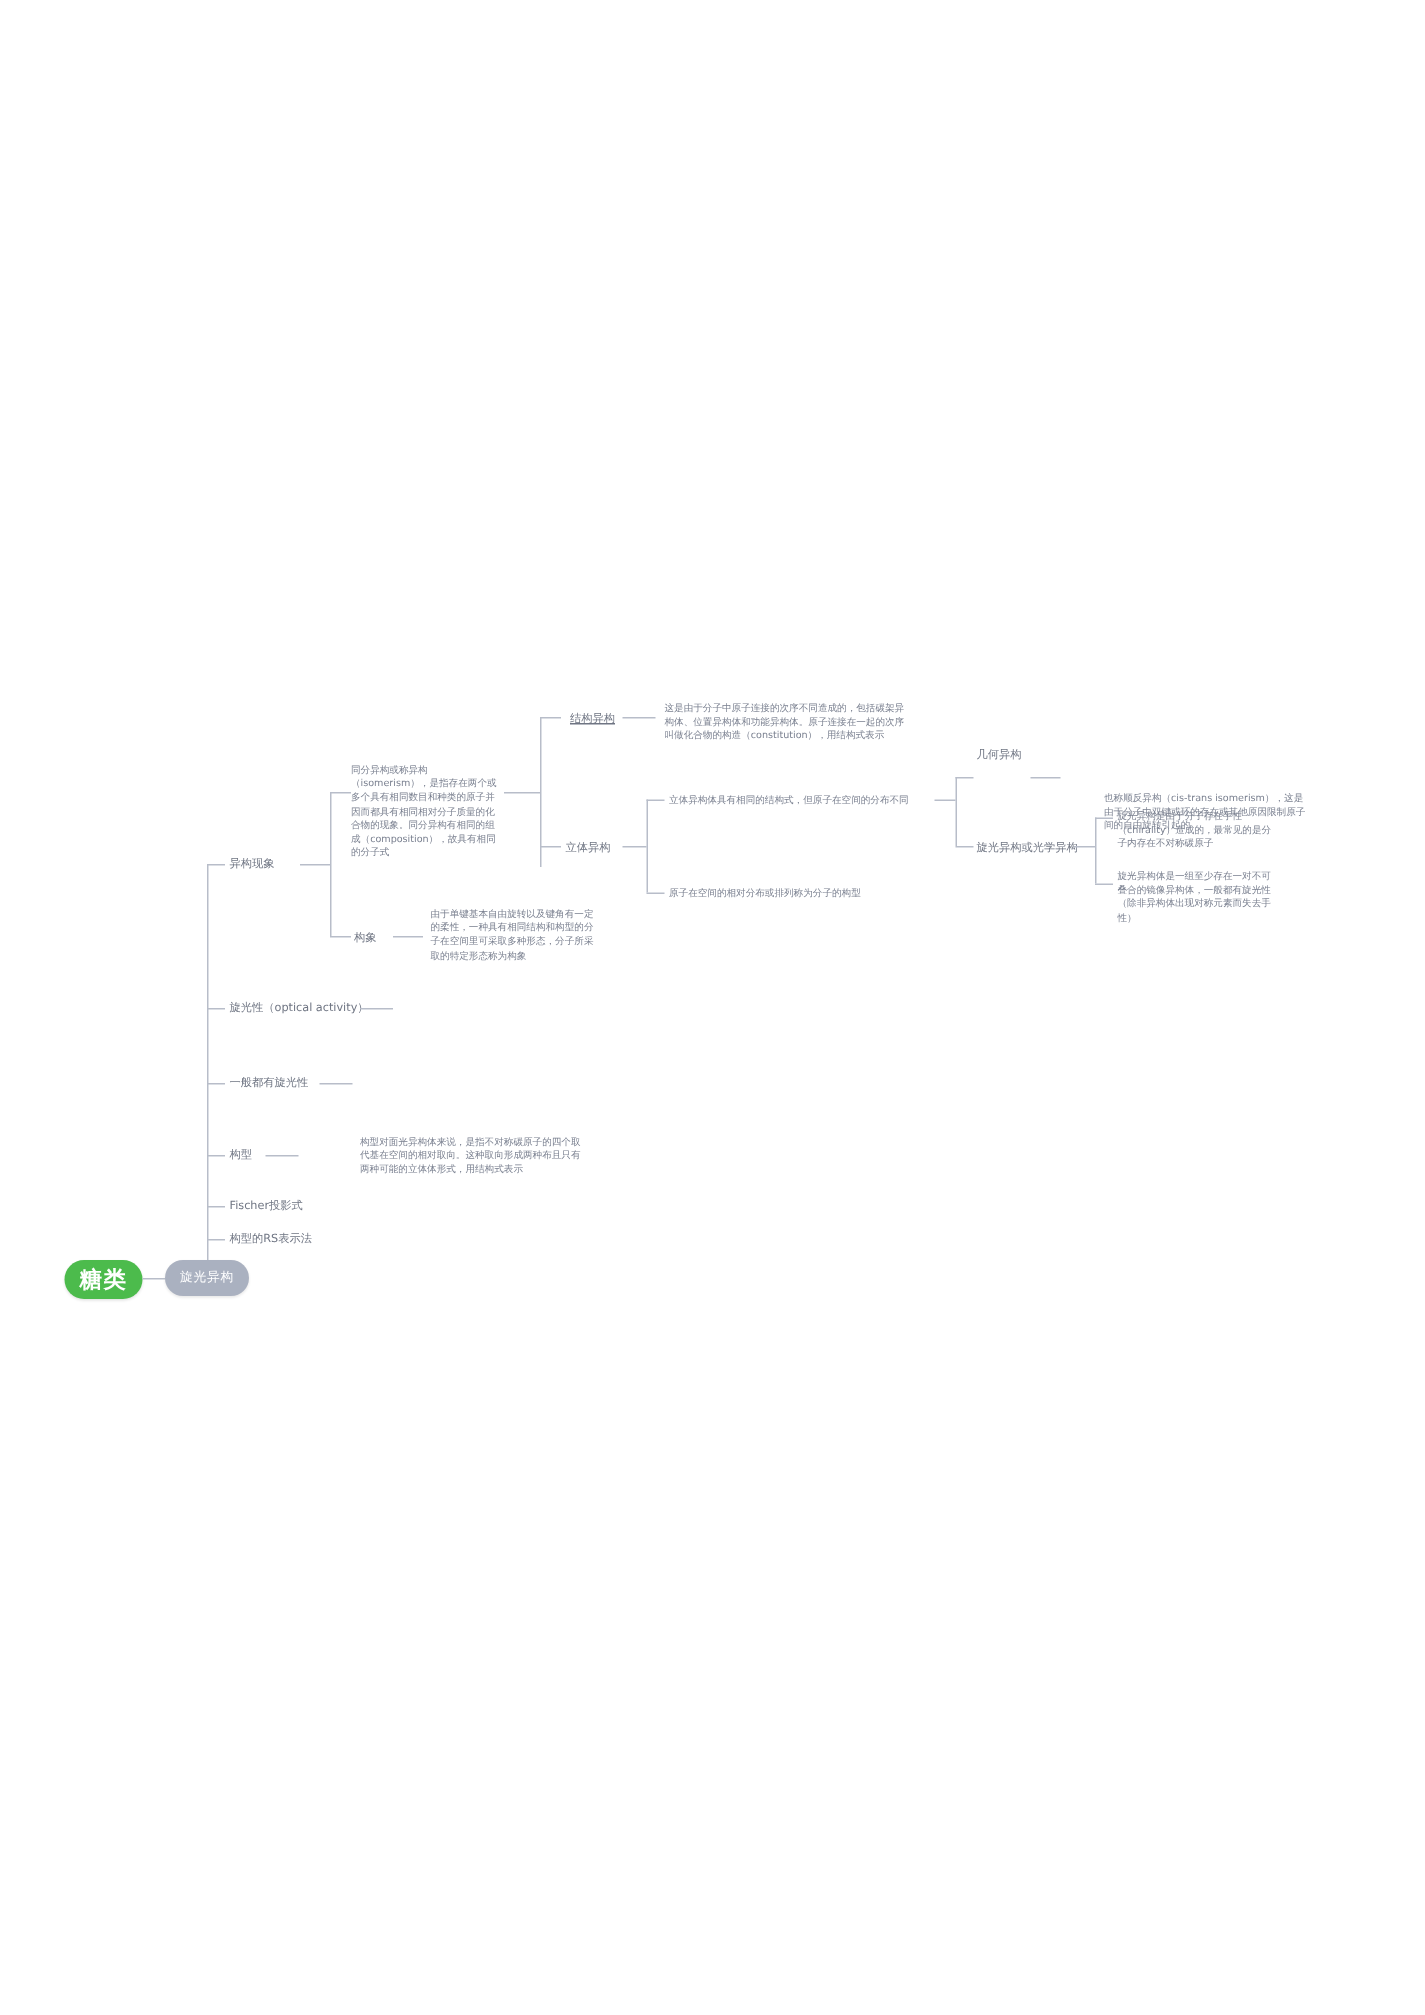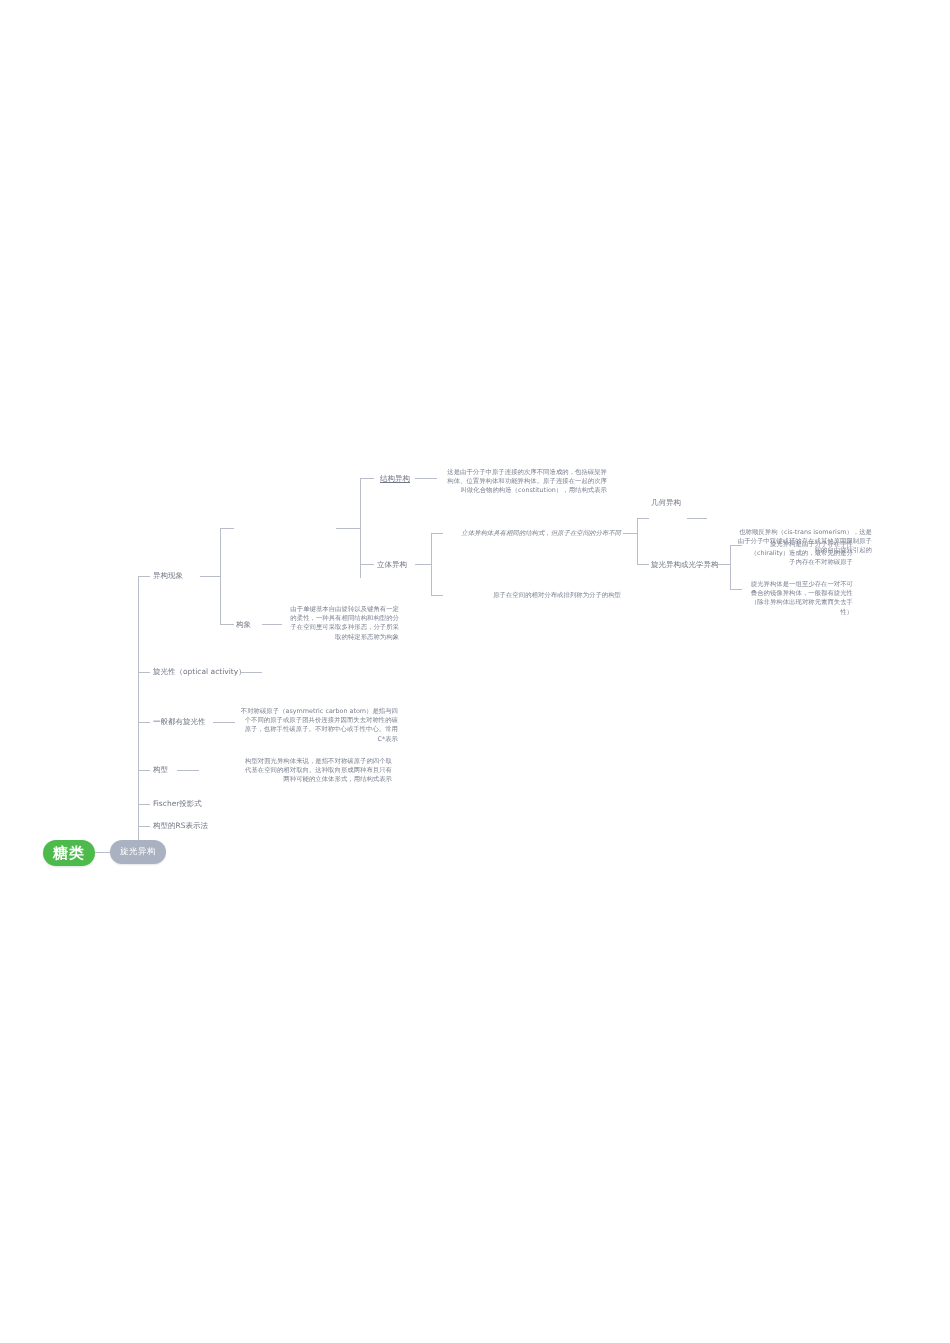--- a/index.html
+++ b/index.html
@@ -67,21 +67,21 @@
     color: #6f7583;
     white-space: nowrap;
     line-height: 11px;
   }
 
   .para {
     position: absolute;
     font-size: 6.4px;
     color: #7a8090;
     line-height: 9.2px;
-    text-align: right;
+    text-align: left;
   }
 </style>
 </head>
 <body>
 
 <div id="canvas">
 
   <div class="root-node" style="left:43px; top:840px; width:52px; height:26px;">
     <span>糖类</span>
   </div>
@@ -128,20 +128,23 @@
   </div>
 
   <div class="ln h" style="left:200px; top:576px; width:20px;"></div>
 
   <div class="ln v" style="left:220px; top:528px; height:96px;"></div>
 
   <div class="ln h" style="left:220px; top:528px; width:14px;"></div>
 
   <div class="ln h" style="left:220px; top:624px; width:14px;"></div>
 
+  <div class="para" style="left:234px; top:509px; width:100px;">
+    <span>同分异构或称异构（isomerism），是指存在两个或多个具有相同数目和种类的原子并因而都具有相同相对分子质量的化合物的现象。同分异构有相同的组成（composition），故具有相同的分子式</span>
+  </div>
 
   <div class="label" style="left:236px; top:619px;">
     <span>构象</span>
   </div>
   <div class="ln h" style="left:262px; top:624px; width:20px;"></div>
   <div class="para" style="left:287px; top:605px; width:112px;">
     <span>由于单键基本自由旋转以及键角有一定的柔性，一种具有相同结构和构型的分子在空间里可采取多种形态，分子所采取的特定形态称为构象</span>
   </div>
 
   <div class="ln h" style="left:336px; top:528px; width:24px;"></div>
@@ -160,21 +163,21 @@
 
   <div class="label" style="left:377px; top:559px;">
     <span>立体异构</span>
   </div>
   <div class="ln h" style="left:415px; top:564px; width:16px;"></div>
 
   <div class="ln v" style="left:431px; top:533px; height:62px;"></div>
   <div class="ln h" style="left:431px; top:533px; width:12px;"></div>
   <div class="ln h" style="left:431px; top:595px; width:12px;"></div>
 
-  <div class="para" style="left:446px; top:529px; width:175px;font-style:italic;">
+  <div class="para" style="left:446px; top:529px; width:175px;">
     <span>立体异构体具有相同的结构式，但原子在空间的分布不同</span>
   </div>
   <div class="para" style="left:446px; top:591px; width:175px;">
     <span>原子在空间的相对分布或排列称为分子的构型</span>
   </div>
 
   <div class="ln h" style="left:623px; top:533px; width:14px;"></div>
 
   <div class="ln v" style="left:637px; top:518px; height:46px;"></div>
   <div class="ln h" style="left:637px; top:518px; width:12px;"></div>
@@ -200,22 +203,19 @@
   <div class="para" style="left:745px; top:540px; width:108px;">
     <span>旋光异构是由于分子存在手性（chirality）造成的，最常见的是分子内存在不对称碳原子</span>
   </div>
   <div class="para" style="left:745px; top:580px; width:108px;">
     <span>旋光异构体是一组至少存在一对不可叠合的镜像异构体，一般都有旋光性（除非异构体出现对称元素而失去手性）</span>
   </div>
 
   <div class="ln h" style="left:240px; top:672px; width:22px;"></div>
 
   <div class="ln h" style="left:213px; top:722px; width:22px;"></div>
-  <div class="para" style="left:240px; top:707px; width:158px;">
-    <span>不对称碳原子（asymmetric carbon atom）是指与四个不同的原子或原子团共价连接并因而失去对称性的碳原子，也称手性碳原子。不对称中心或手性中心。常用C*表示</span>
-  </div>
 
   <div class="ln h" style="left:177px; top:770px; width:22px;"></div>
   <div class="para" style="left:240px; top:757px; width:152px;">
     <span>构型对面光异构体来说，是指不对称碳原子的四个取代基在空间的相对取向。这种取向形成两种布且只有两种可能的立体体形式，用结构式表示</span>
   </div>
 
 </div>
 
 </body></html>

